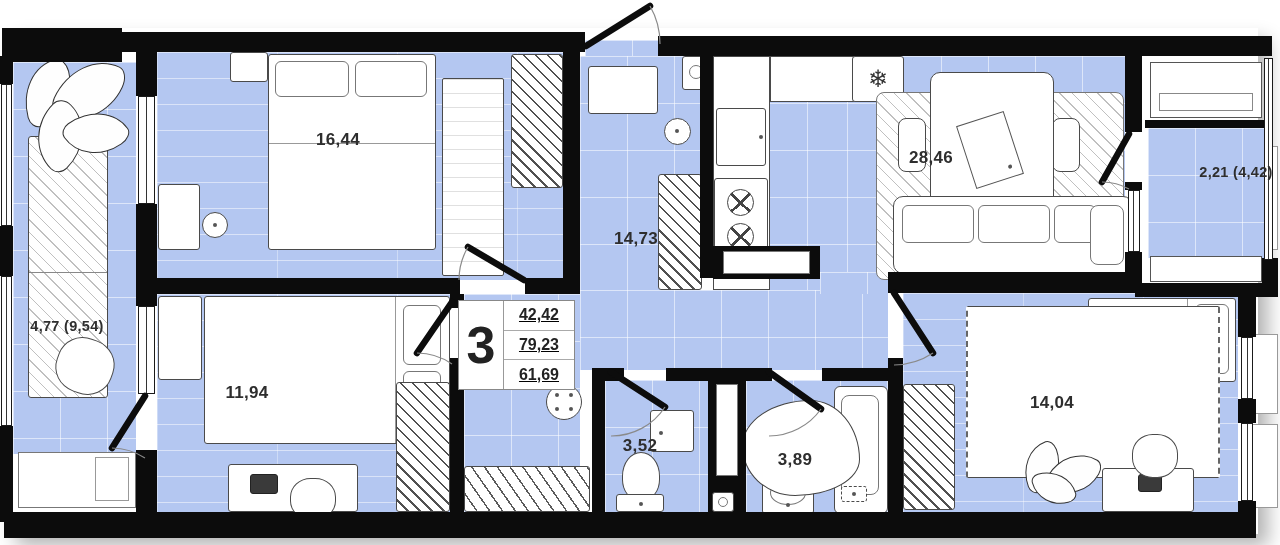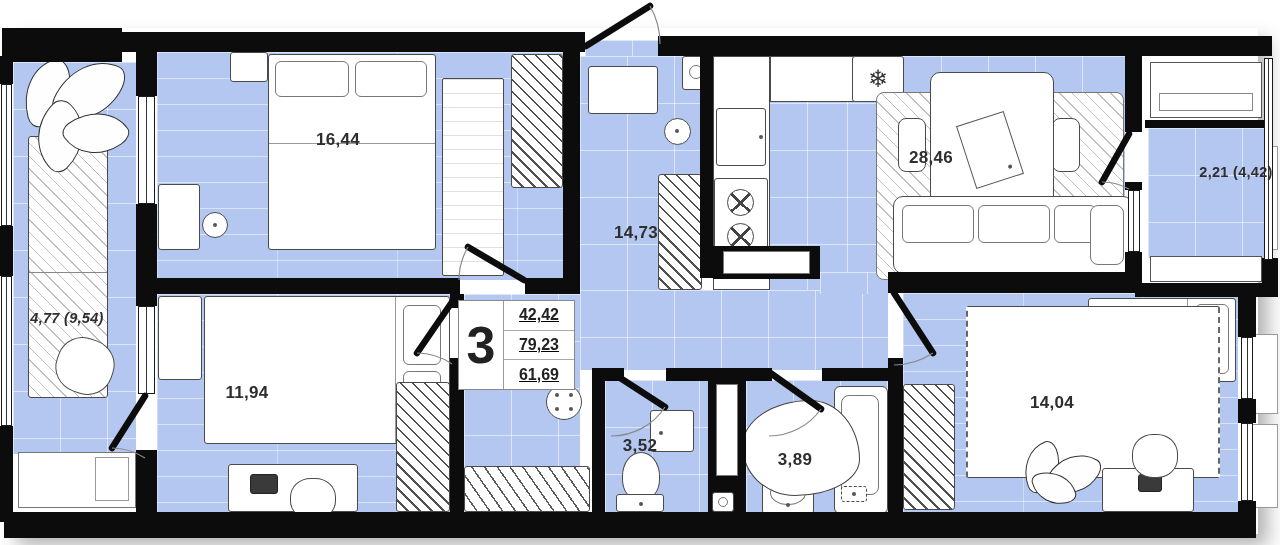--- a/index.html
+++ b/index.html
@@ -272,26 +272,26 @@
       <path d="M 112,448 A 62 62 0 0 1 145,458"></path>
       <path d="M 1102,182 A 55 55 0 0 1 1129,189"></path>
       <path d="M 665,407 A 64 64 0 0 1 611,436"></path>
       <path d="M 821,409 A 64 64 0 0 1 769,436"></path>
       <path d="M 933,353 A 72 72 0 0 1 894,365"></path>
     </g>
   </svg>
 
   <div class="room-label" style="left:338px;top:140px;">16,44</div>
   <div class="room-label" style="left:247px;top:393px;">11,94</div>
-  <div class="room-label" style="left:636px;top:233px;text-align:right;">14,73</div>
+  <div class="room-label" style="left:636px;top:239px;text-align:right;">14,73</div>
   <div class="room-label" style="left:931px;top:158px;">28,46</div>
   <div class="room-label" style="left:1052px;top:403px;">14,04</div>
   <div class="room-label" style="left:640px;top:446px;">3,52</div>
   <div class="room-label" style="left:795px;top:460px;">3,89</div>
-  <div class="room-label small" style="left:67px;top:318px;font-style:italic;">4,77 (9,54)</div>
+  <div class="room-label small" style="left:67px;top:326px;">4,77 (9,54)</div>
   <div class="room-label small" style="left:1205px;top:172px;margin-left:31px;">2,21 (4,42)</div>
 
   <div id="info-box">
     <div class="num">3</div>
     <div class="vals">
       <div>42,42</div>
       <div>79,23</div>
       <div>61,69</div>
     </div>
   </div>

